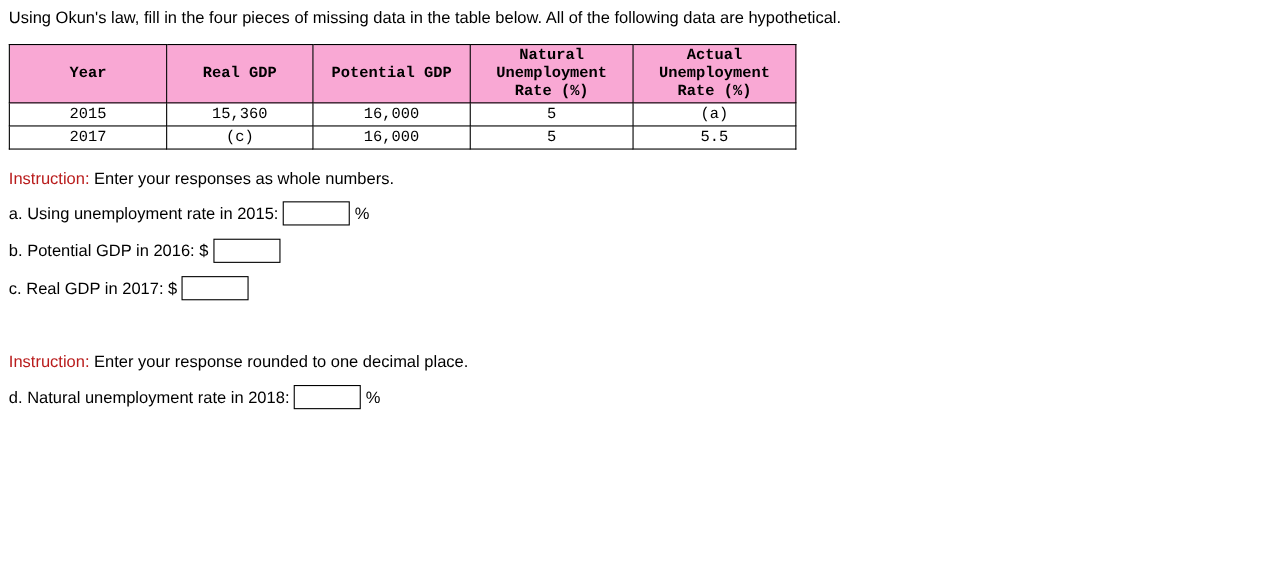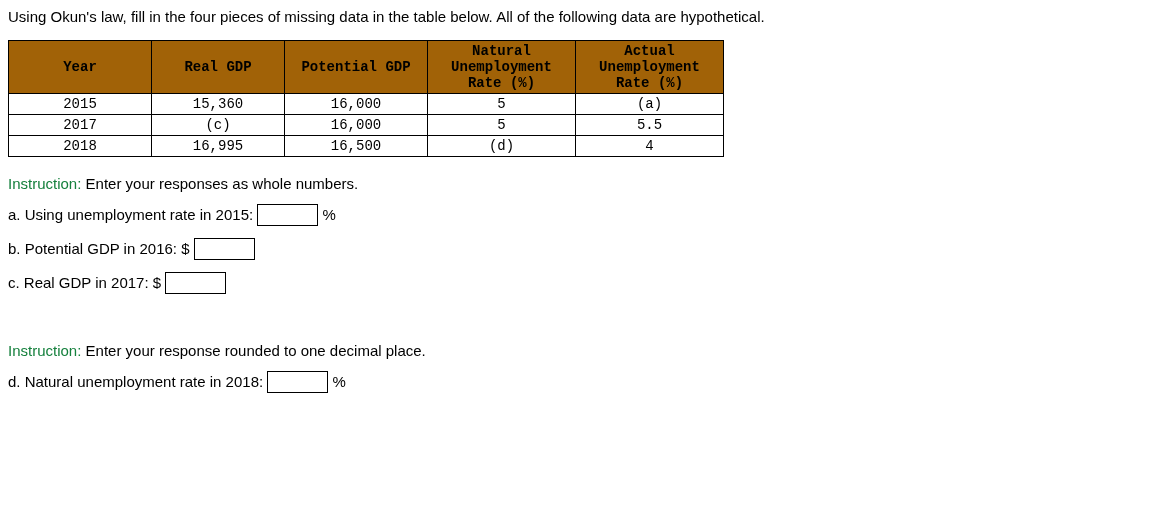--- a/index.html
+++ b/index.html
@@ -22,28 +22,28 @@
   table.data th, table.data td {
     border: 1px solid #000;
     font-family: "Courier New", Courier, monospace;
     font-size: 14px;
     text-align: center;
     padding: 2px 6px;
     font-weight: normal;
   }
   table.data th {
     font-weight: bold;
-    background: #a16207;
+    background: #f9a8d4;
   }
   table.data .col-year { width: 130px; }
   table.data .col-gdp { width: 120px; text-align: center; }
   table.data .col-pot { width: 130px; }
   table.data .col-nat { width: 135px; }
   table.data .col-act { width: 135px; }
-  .blue { color: #15803d; }
+  .blue { color: #b91c1c; }
   .line {
     margin: 12px 0;
   }
   input.blank {
     width: 55px;
     height: 18px;
     border: 1px solid #000;
     font-size: 14px;
     padding: 1px 2px;
     vertical-align: baseline;
@@ -75,27 +75,20 @@
       <td>5</td>
       <td>(a)</td>
     </tr>
     <tr>
       <td>2017</td>
       <td>(c)</td>
       <td>16,000</td>
       <td>5</td>
       <td>5.5</td>
     </tr>
-    <tr>
-      <td>2018</td>
-      <td>16,995</td>
-      <td>16,500</td>
-      <td>(d)</td>
-      <td>4</td>
-    </tr>
   </tbody>
 </table>
 
 <div class="line">
   <span class="blue">Instruction:</span><span> Enter your responses as whole numbers.</span>
 </div>
 
 <div class="line">
   <span>a. Using unemployment rate in 2015: </span><input class="blank" type="text" style=""><span> %</span>
 </div>

